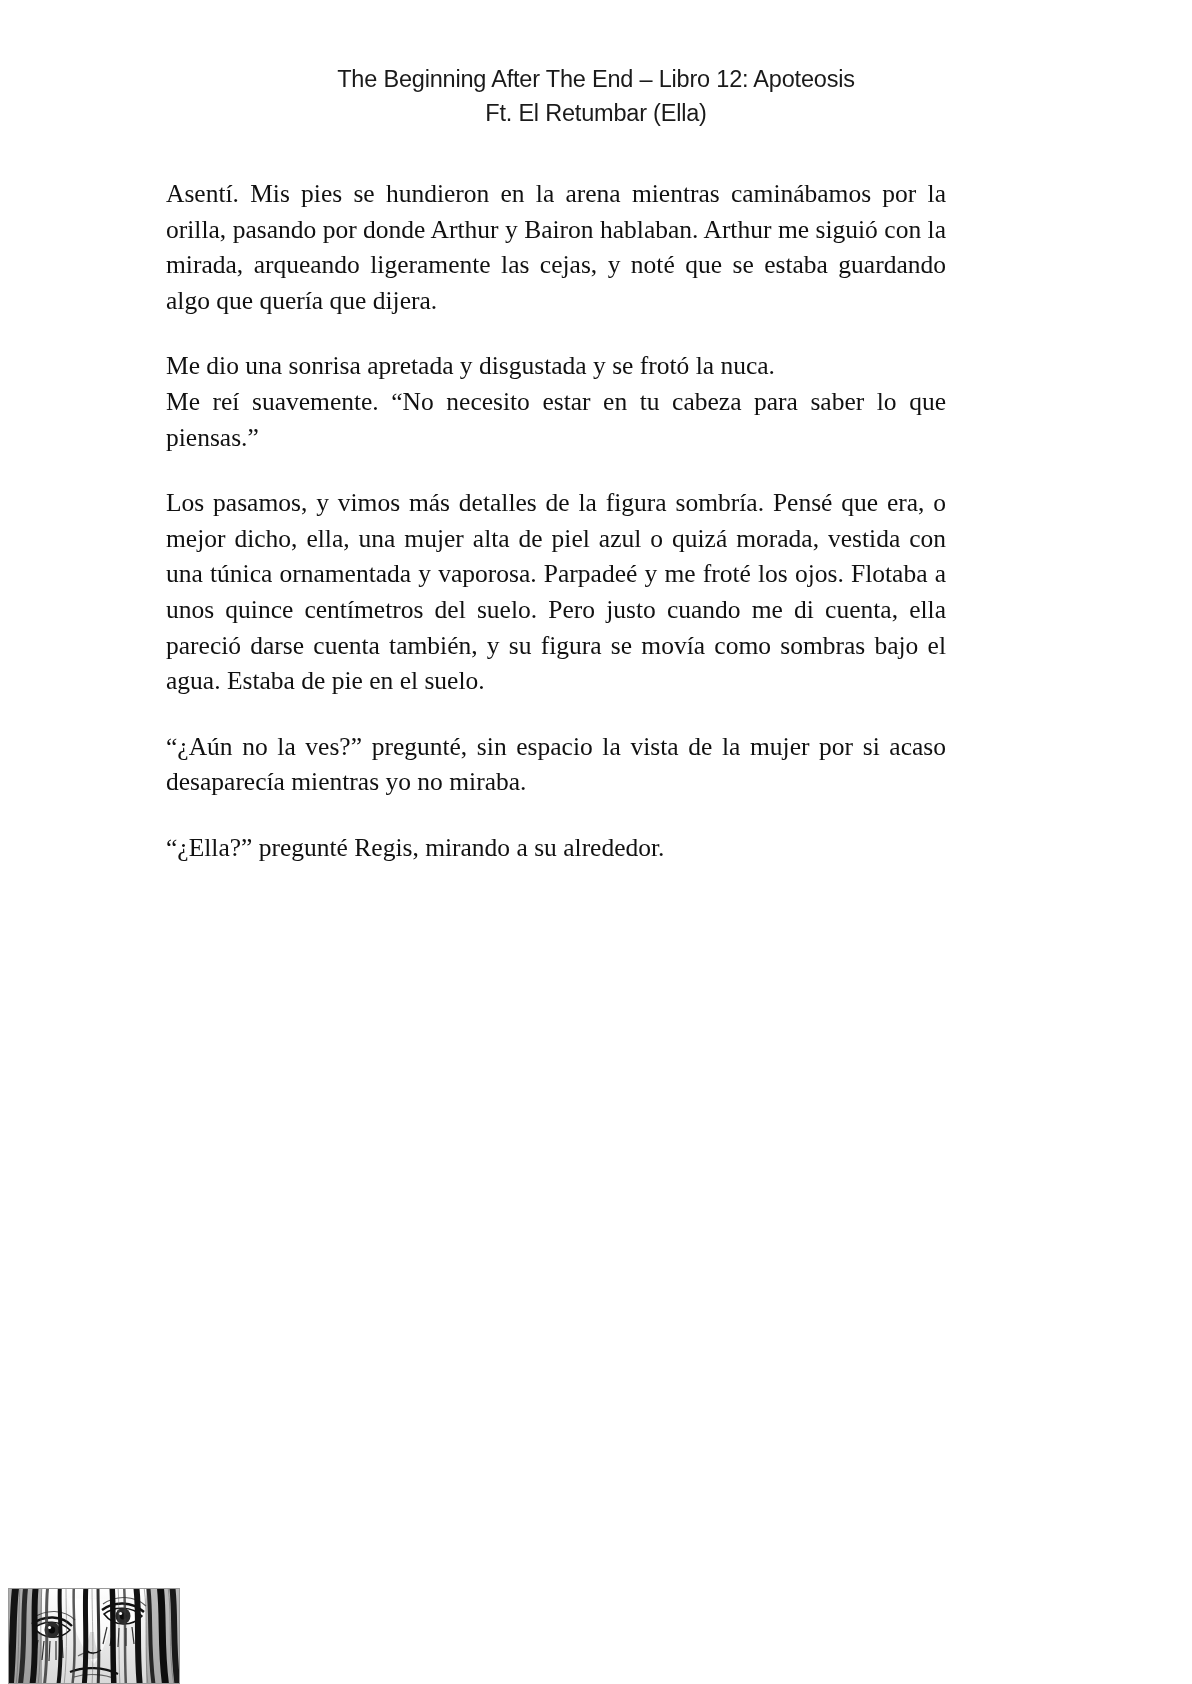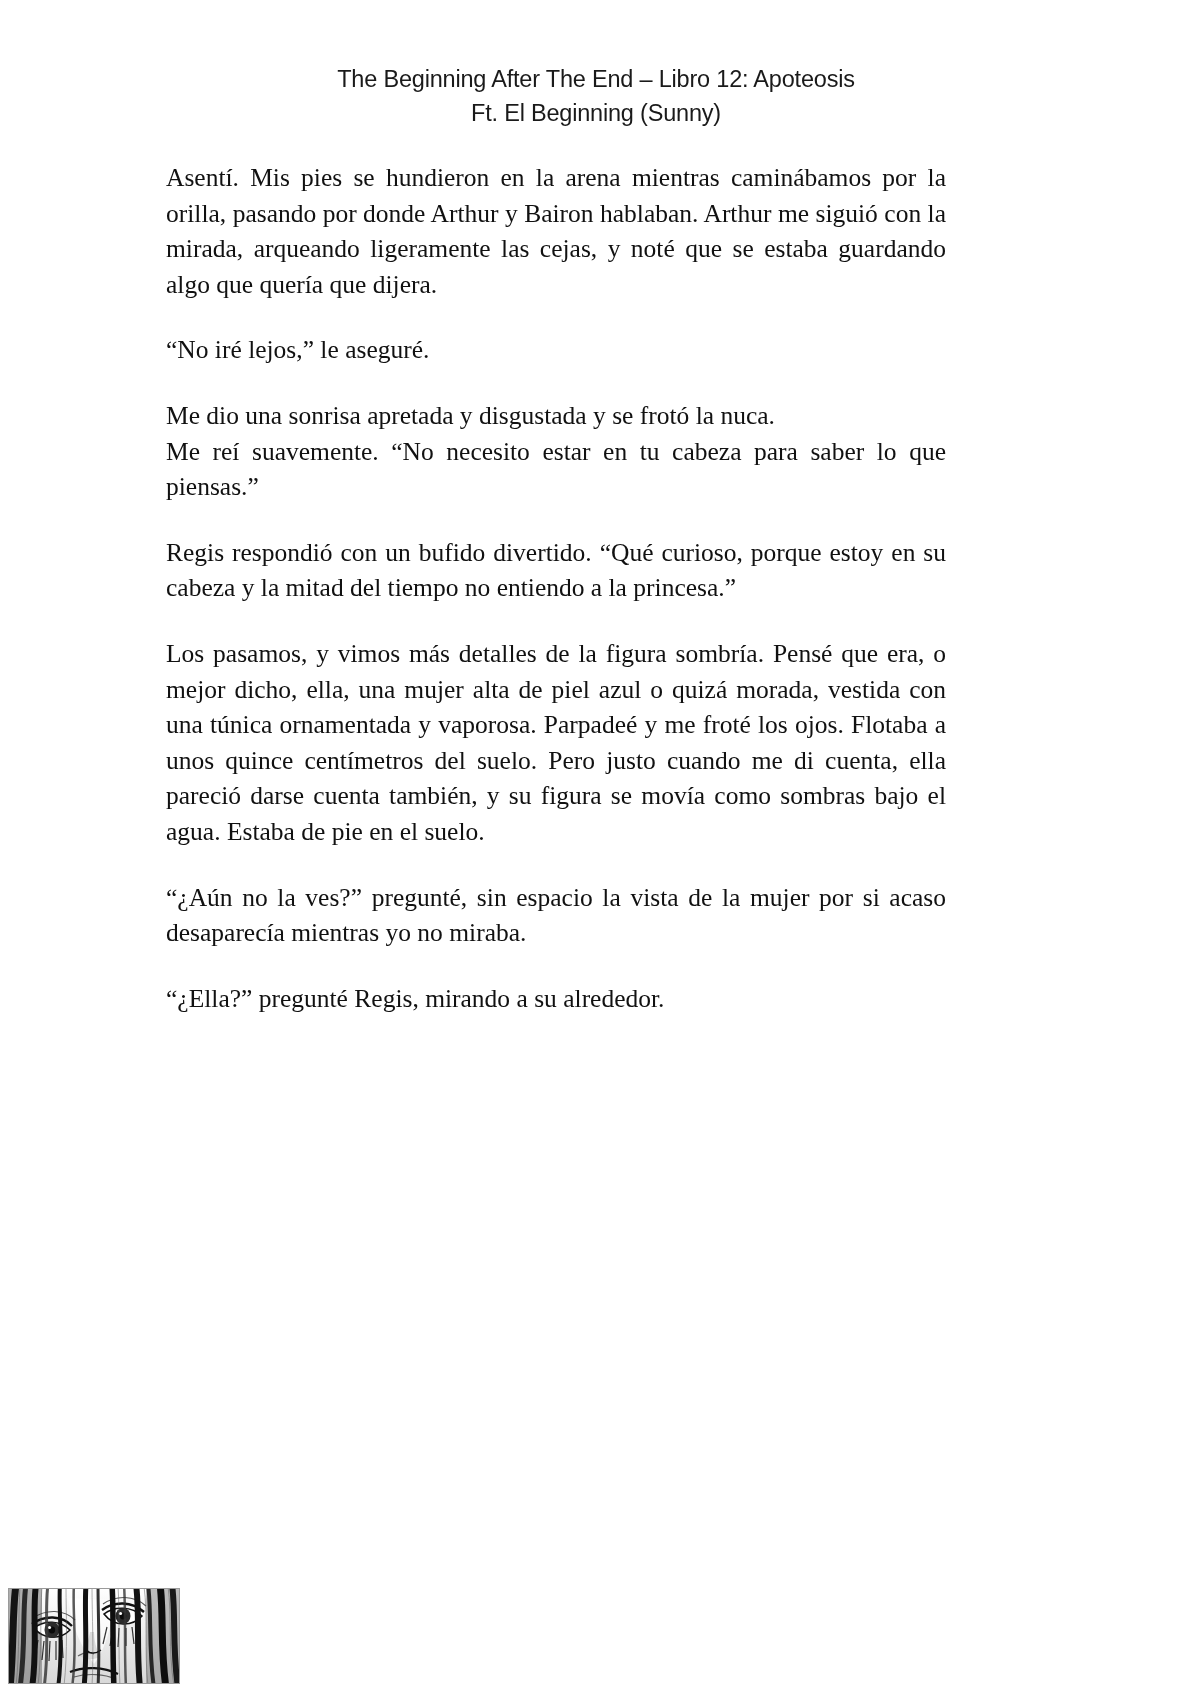--- a/index.html
+++ b/index.html
@@ -30,21 +30,21 @@
   .header-line {
     font-size: 23.5px;
     line-height: 34px;
     letter-spacing: -0.2px;
     white-space: nowrap;
   }
 
   
   .body-col {
     position: absolute;
-    top: 160px;
+    top: 176px;
     left: 166px;
     width: 780px;
     font-family: "Liberation Serif", "DejaVu Serif", serif;
     color: #111111;
   }
   .para {
     margin: 0 0 30px 0;
     font-size: 25.5px;
     line-height: 35.6px;
     text-align: justify;
@@ -68,28 +68,26 @@
   }
   .illus svg { display: block; }
 </style>
 </head>
 <body>
 
 <div class="page">
 
   <div class="header">
     <div class="header-line">The Beginning After The End – Libro 12: Apoteosis</div>
-    <div class="header-line">Ft. El Beginning (Sunny)</div>
+    <div class="header-line">Ft. El Retumbar (Ella)</div>
   </div>
 
   <div class="body-col">
     <p class="para">Asentí. Mis pies se hundieron en la arena mientras caminábamos por la orilla, pasando por donde Arthur y Bairon hablaban. Arthur me siguió con la mirada, arqueando ligeramente las cejas, y noté que se estaba guardando algo que quería que dijera.</p>
-    <p class="para noj">“No iré lejos,” le aseguré.</p>
     <p class="para">Me dio una sonrisa apretada y disgustada y se frotó la nuca.<br>Me reí suavemente. “No necesito estar en tu cabeza para saber lo que piensas.”</p>
-    <p class="para">Regis respondió con un bufido divertido. “Qué curioso, porque estoy en su cabeza y la mitad del tiempo no entiendo a la princesa.”</p>
     <p class="para">Los pasamos, y vimos más detalles de la figura sombría. Pensé que era, o mejor dicho, ella, una mujer alta de piel azul o quizá morada, vestida con una túnica ornamentada y vaporosa. Parpadeé y me froté los ojos. Flotaba a unos quince centímetros del suelo. Pero justo cuando me di cuenta, ella pareció darse cuenta también, y su figura se movía como sombras bajo el agua. Estaba de pie en el suelo.</p>
     <p class="para">“¿Aún no la ves?” pregunté, sin espacio la vista de la mujer por si acaso desaparecía mientras yo no miraba.</p>
     <p class="para noj">“¿Ella?” pregunté Regis, mirando a su alrededor.</p>
   </div>
 
   <div class="illus">
     <svg width="172" height="96" viewBox="0 0 172 96" xmlns="http://www.w3.org/2000/svg" aria-hidden="true">
       <defs>
         <linearGradient id="skin" x1="0" y1="0" x2="0" y2="1">
           <stop offset="0%" stop-color="#ffffff"></stop>

